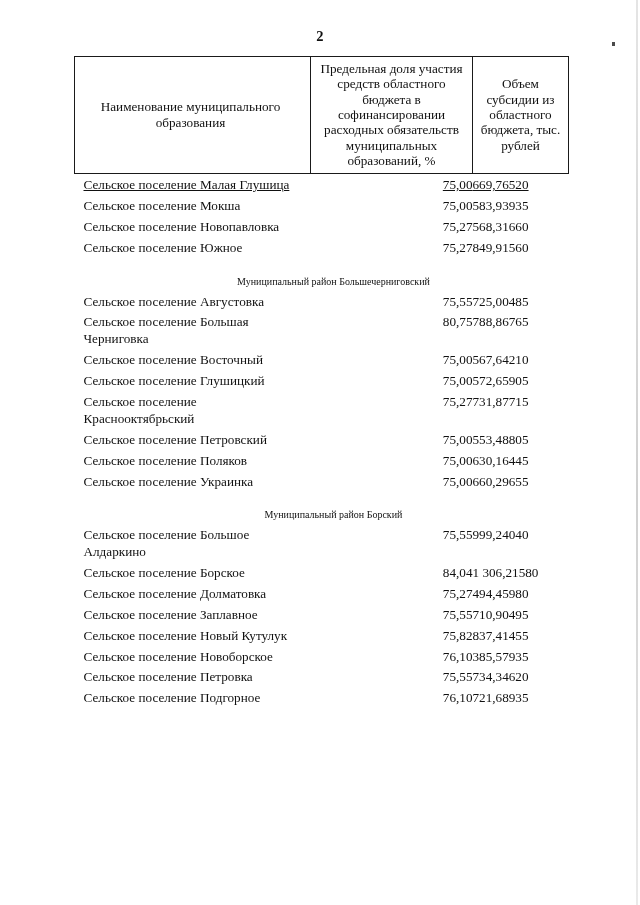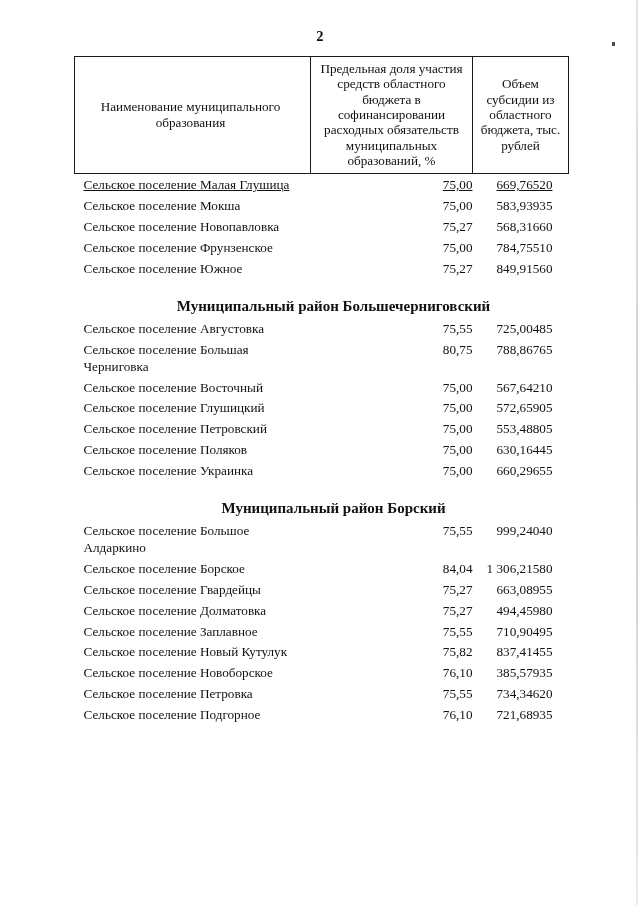--- a/index.html
+++ b/index.html
@@ -111,32 +111,31 @@
   tbody td.cell-name {
     text-align: left;
     padding-left: 9px;
     padding-right: 4px;
   }
   tbody td.cell-share {
     text-align: right;
     white-space: nowrap;
   }
   tbody td.cell-amount {
-    text-align: right;
+    text-align: left;
     padding-right: 16px;
     white-space: nowrap;
   }
 
   
   tbody tr.section-row td {
     text-align: center;
     padding-top: 17px;
     padding-bottom: 3px;
-    font-size: 15px;
-    font-weight: bold;
+    font-size: 10px;
   }
   tbody tr.section-row td .section-label {
     display: inline-block;
     padding-left: 24px; 
   }
 
   
   tbody tr.lead-row td { padding-top: 3px; text-decoration: underline; }
 </style>
 </head>
@@ -173,25 +172,20 @@
             <td class="cell-name">Сельское поселение Мокша</td>
             <td class="cell-share">75,00</td>
             <td class="cell-amount">583,93935</td>
           </tr>
           <tr class="data-row">
             <td class="cell-name">Сельское поселение Новопавловка</td>
             <td class="cell-share">75,27</td>
             <td class="cell-amount">568,31660</td>
           </tr>
           <tr class="data-row">
-            <td class="cell-name">Сельское поселение Фрунзенское</td>
-            <td class="cell-share">75,00</td>
-            <td class="cell-amount">784,75510</td>
-          </tr>
-          <tr class="data-row">
             <td class="cell-name">Сельское поселение Южное</td>
             <td class="cell-share">75,27</td>
             <td class="cell-amount">849,91560</td>
           </tr>
           <tr class="section-row">
             <td colspan="3"><span class="section-label">Муниципальный район Большечерниговский</span></td>
           </tr>
           <tr class="data-row">
             <td class="cell-name">Сельское поселение Августовка</td>
             <td class="cell-share">75,55</td>
@@ -206,20 +200,25 @@
             <td class="cell-name">Сельское поселение Восточный</td>
             <td class="cell-share">75,00</td>
             <td class="cell-amount">567,64210</td>
           </tr>
           <tr class="data-row">
             <td class="cell-name">Сельское поселение Глушицкий</td>
             <td class="cell-share">75,00</td>
             <td class="cell-amount">572,65905</td>
           </tr>
           <tr class="data-row">
+            <td class="cell-name">Сельское поселение Краснооктябрьский</td>
+            <td class="cell-share">75,27</td>
+            <td class="cell-amount">731,87715</td>
+          </tr>
+          <tr class="data-row">
             <td class="cell-name">Сельское поселение Петровский</td>
             <td class="cell-share">75,00</td>
             <td class="cell-amount">553,48805</td>
           </tr>
           <tr class="data-row">
             <td class="cell-name">Сельское поселение Поляков</td>
             <td class="cell-share">75,00</td>
             <td class="cell-amount">630,16445</td>
           </tr>
           <tr class="data-row">
@@ -234,25 +233,20 @@
             <td class="cell-name">Сельское поселение Большое Алдаркино</td>
             <td class="cell-share">75,55</td>
             <td class="cell-amount">999,24040</td>
           </tr>
           <tr class="data-row">
             <td class="cell-name">Сельское поселение Борское</td>
             <td class="cell-share">84,04</td>
             <td class="cell-amount">1 306,21580</td>
           </tr>
           <tr class="data-row">
-            <td class="cell-name">Сельское поселение Гвардейцы</td>
-            <td class="cell-share">75,27</td>
-            <td class="cell-amount">663,08955</td>
-          </tr>
-          <tr class="data-row">
             <td class="cell-name">Сельское поселение Долматовка</td>
             <td class="cell-share">75,27</td>
             <td class="cell-amount">494,45980</td>
           </tr>
           <tr class="data-row">
             <td class="cell-name">Сельское поселение Заплавное</td>
             <td class="cell-share">75,55</td>
             <td class="cell-amount">710,90495</td>
           </tr>
           <tr class="data-row">

